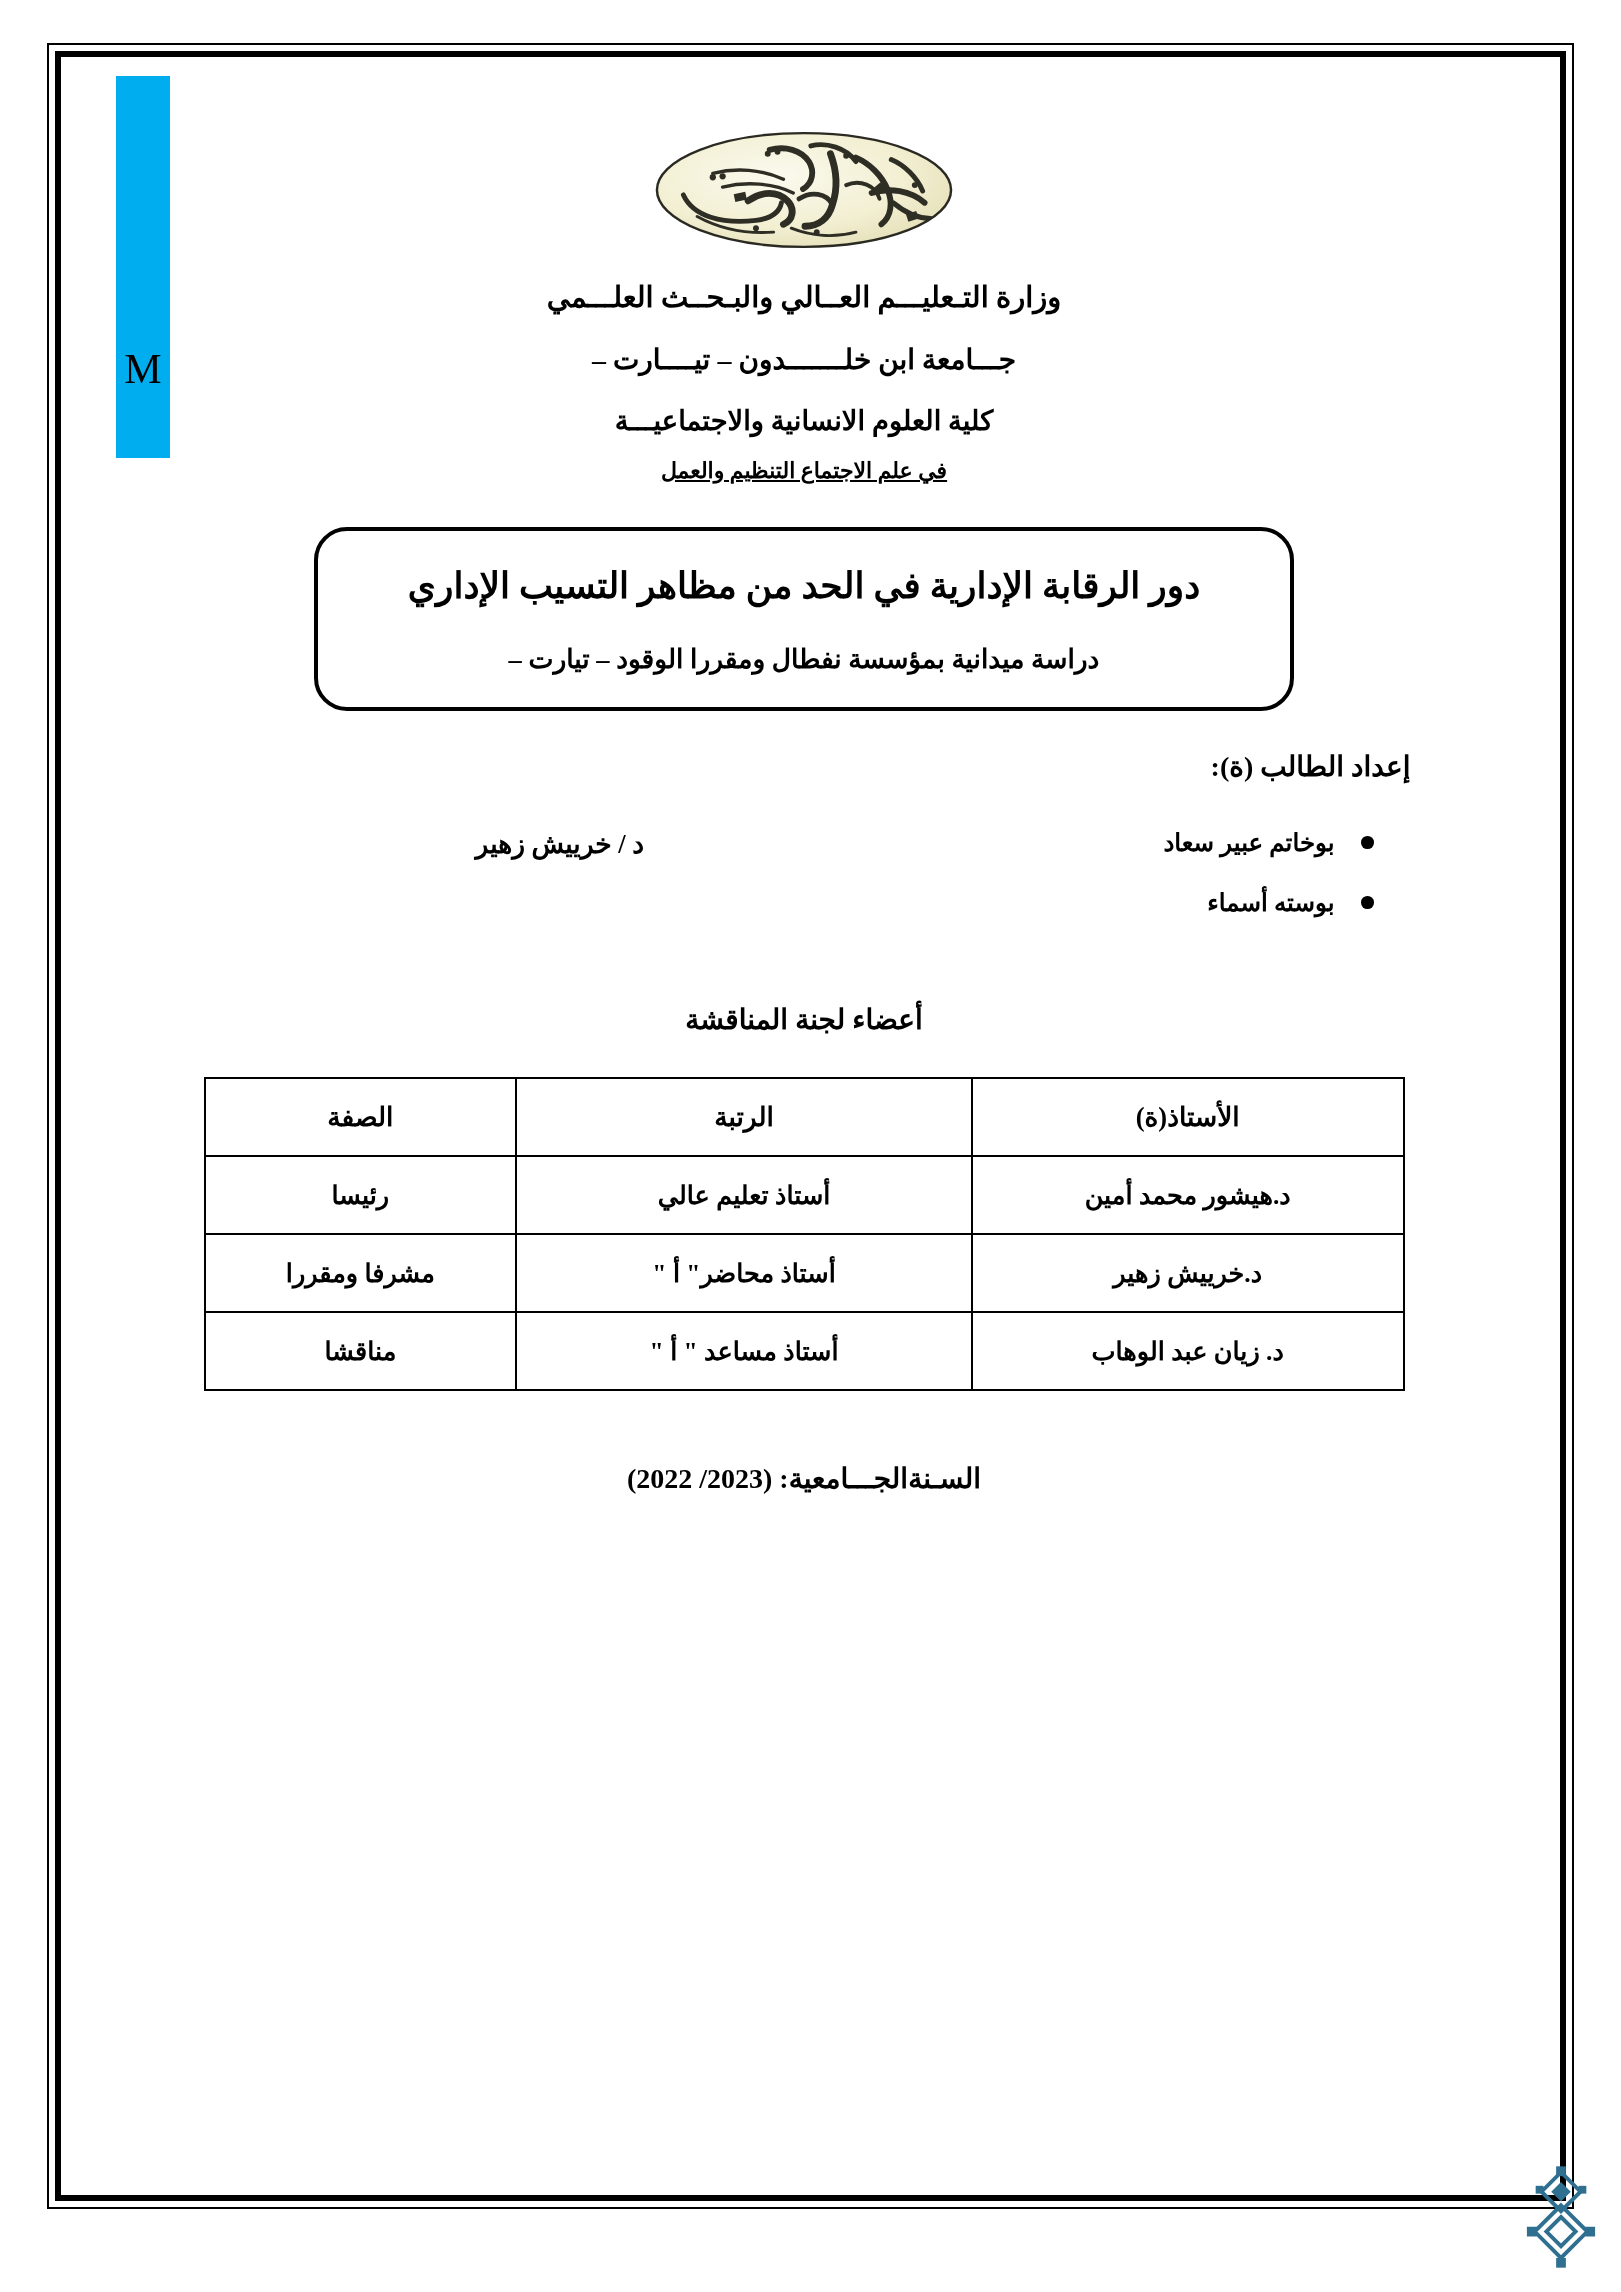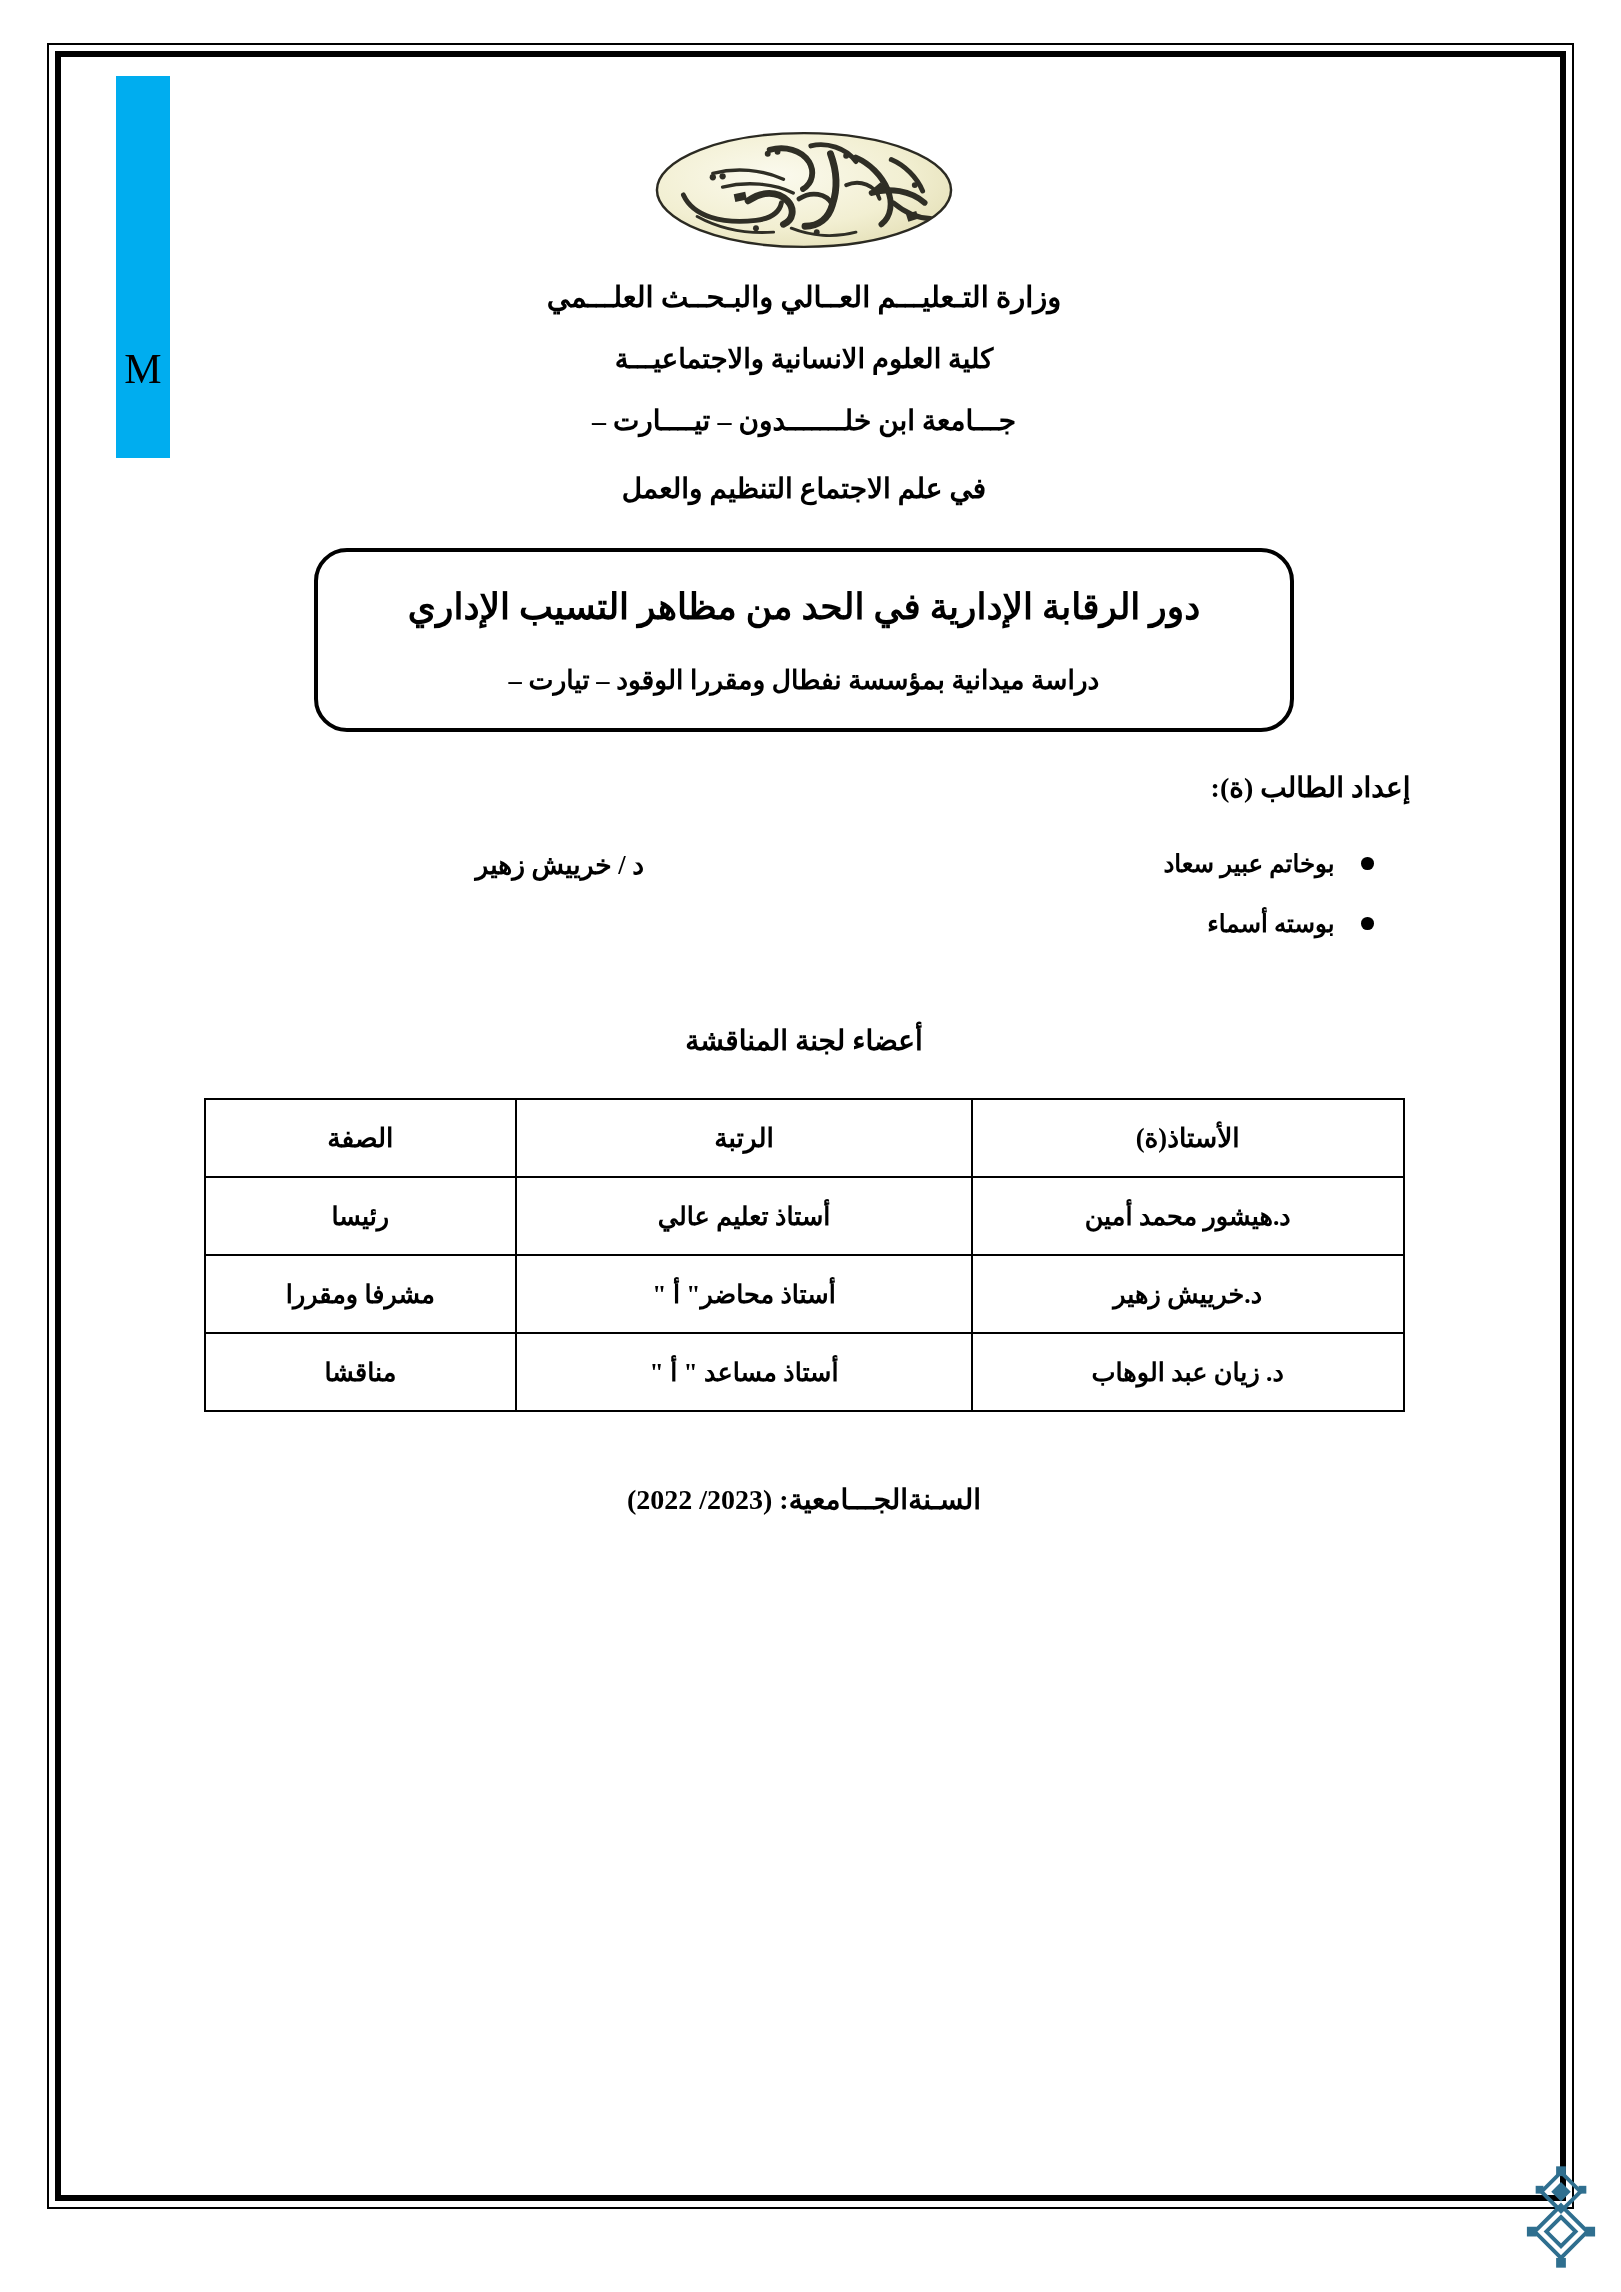--- a/index.html
+++ b/index.html
@@ -86,21 +86,21 @@
     font-weight: bold;
     color: #000000;
     direction: rtl;
     letter-spacing: 0;
   }
   .hdr-1 { font-size: 29px; margin-top: 29px; }
   .hdr-2 { font-size: 28px; margin-top: 29px; }
   .hdr-3 { font-size: 27.4px; margin-top: 29px; }
   .hdr-4 { font-size: 26.5px; margin-top: 31px; }
   .hdr-5 { font-size: 28px; margin-top: 37px; }
-  .hdr-6 { font-size: 28px; margin-top: 35px; }
+  .hdr-6 { font-size: 22px; margin-top: 21px; text-decoration: underline; }
 
   
   #title-box {
     margin: 43px auto 0 auto;
     width: 980px;
     box-sizing: border-box;
     border: 4.9px solid #000000;
     border-radius: 33px;
     padding: 29px 25.5px 29px 25.5px;
     direction: rtl;
@@ -312,22 +312,22 @@
         <circle cx="126" cy="22" r="3"></circle>
         <circle cx="196" cy="26" r="3"></circle>
         <circle cx="266" cy="56" r="3"></circle>
         <circle cx="104" cy="100" r="3"></circle>
         <circle cx="166" cy="104" r="3"></circle>
       </g>
     </svg>
   </div>
 
   <div class="hdr-line hdr-1">وزارة التـعليـــم العــالي والبـحــث العلـــمي</div>
+  <div class="hdr-line hdr-2">جـــامعة ابن خلـــــــدون – تيــــارت –</div>
   <div class="hdr-line hdr-3">كلية العلوم الانسانية  والاجتماعيـــة</div>
-  <div class="hdr-line hdr-2">جـــامعة ابن خلـــــــدون – تيــــارت –</div>
   <div class="hdr-line hdr-6">في علم الاجتماع التنظيم والعمل</div>
 
   <div id="title-box">
     <div id="thesis-title">دور الرقابة الإدارية في الحد من مظاهر التسيب الإداري</div>
     <div id="thesis-subtitle">دراسة ميدانية بمؤسسة نفطال ومقررا الوقود – تيارت –</div>
   </div>
 
   <div id="authors-block">
     <div class="auth-row">
       <div class="auth-col-right">

